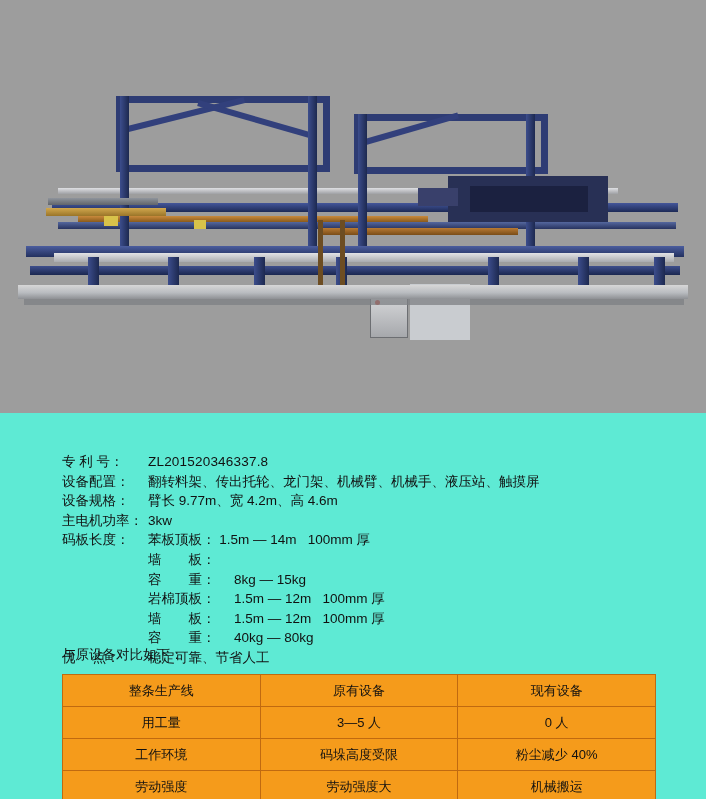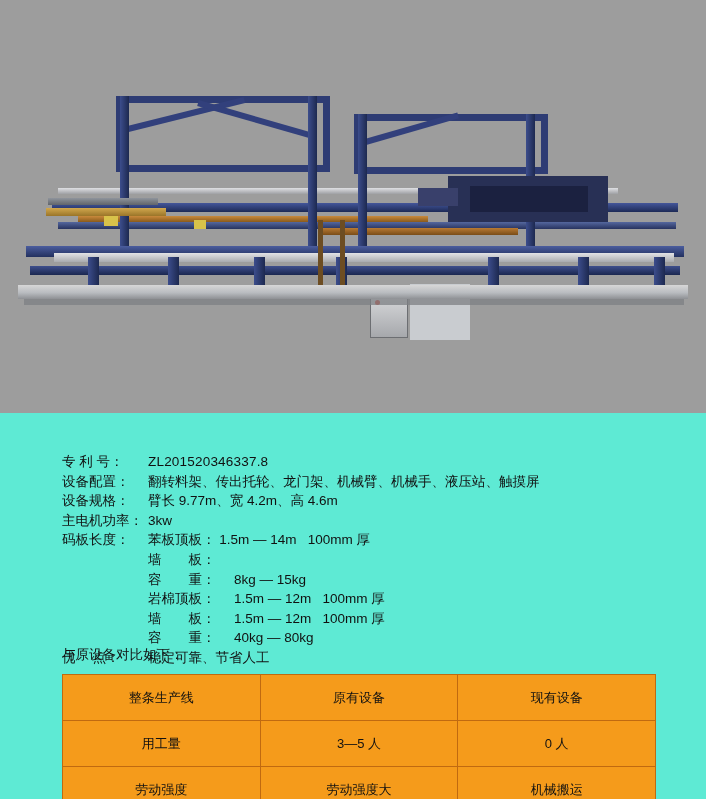--- a/index.html
+++ b/index.html
@@ -152,21 +152,21 @@
     border-collapse: collapse;
     table-layout: fixed;
   }
   .cmp-table td {
     border: 1px solid #c06a10;
     background: #f59b1b;
     color: #111111;
     font-size: 13px;
     text-align: center;
     height: 23px;
-    padding: 11px;
+    padding: 4px;
   }
   .cmp-table tr.head td {
     background: #f59b1b;
     font-weight: normal;
   }
 </style>
 </head>
 <body>
 
 <div class="page">
@@ -284,20 +284,25 @@
         <td>整条生产线</td>
         <td>原有设备</td>
         <td>现有设备</td>
       </tr>
       <tr>
         <td>用工量</td>
         <td>3—5 人</td>
         <td>0 人</td>
       </tr>
       <tr>
+        <td>工作环境</td>
+        <td>码垛高度受限</td>
+        <td>粉尘减少 40%</td>
+      </tr>
+      <tr>
         <td>劳动强度</td>
         <td>劳动强度大</td>
         <td>机械搬运</td>
       </tr>
     </tbody>
   </table>
 
 </div>
 
 </body></html>

